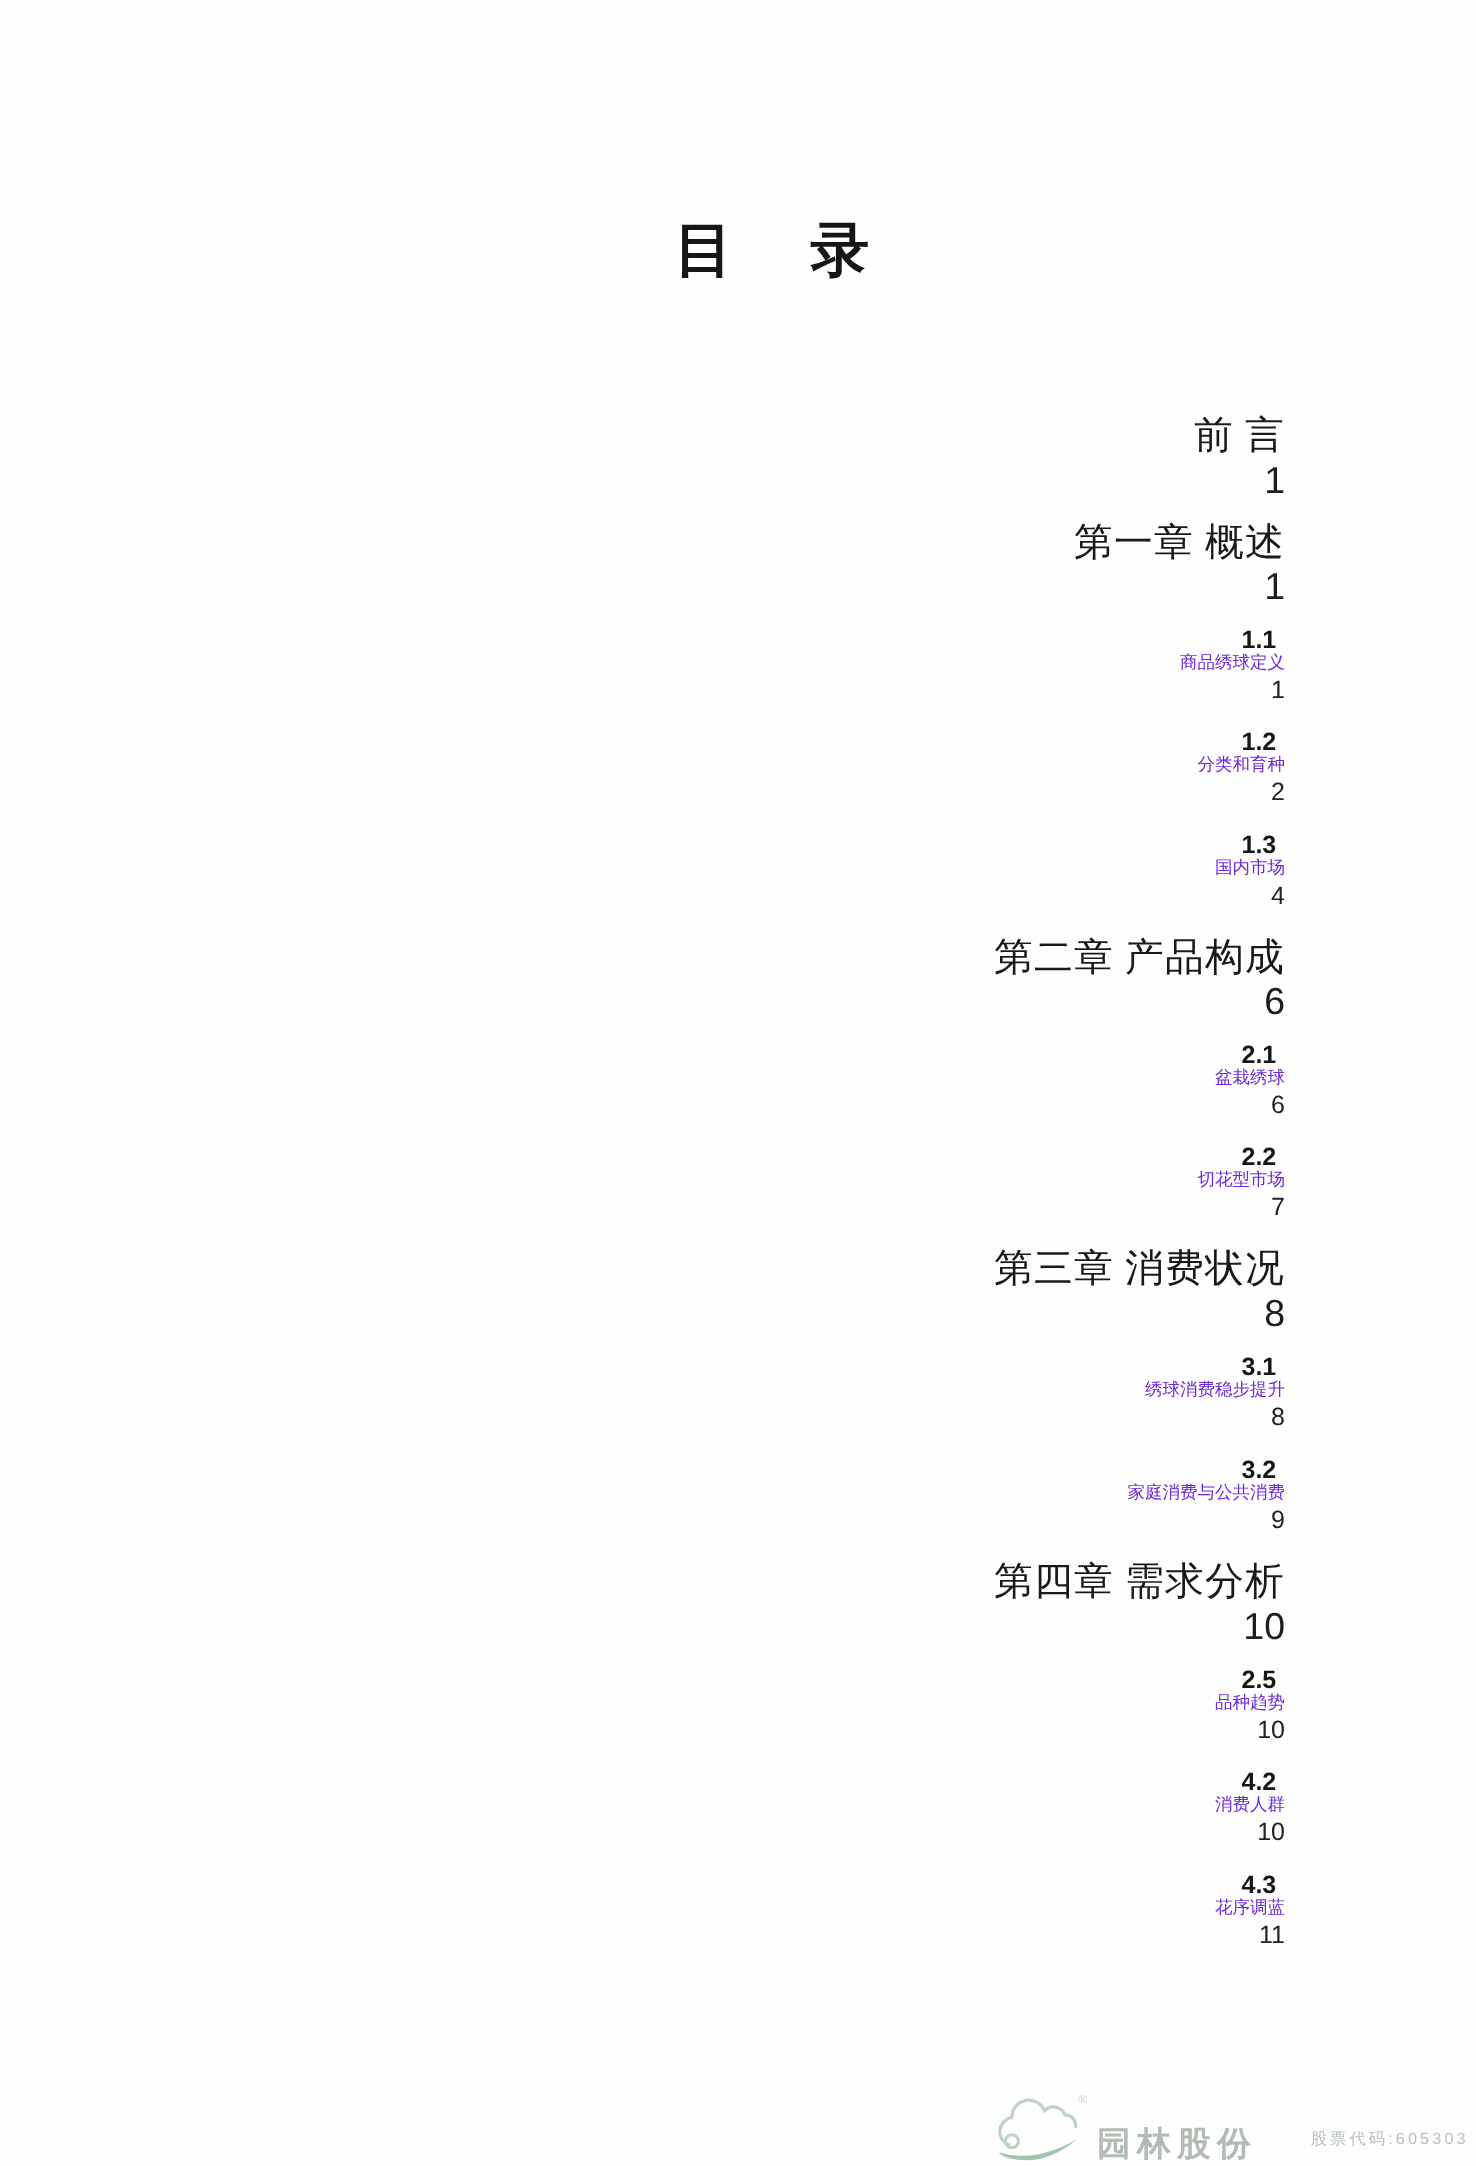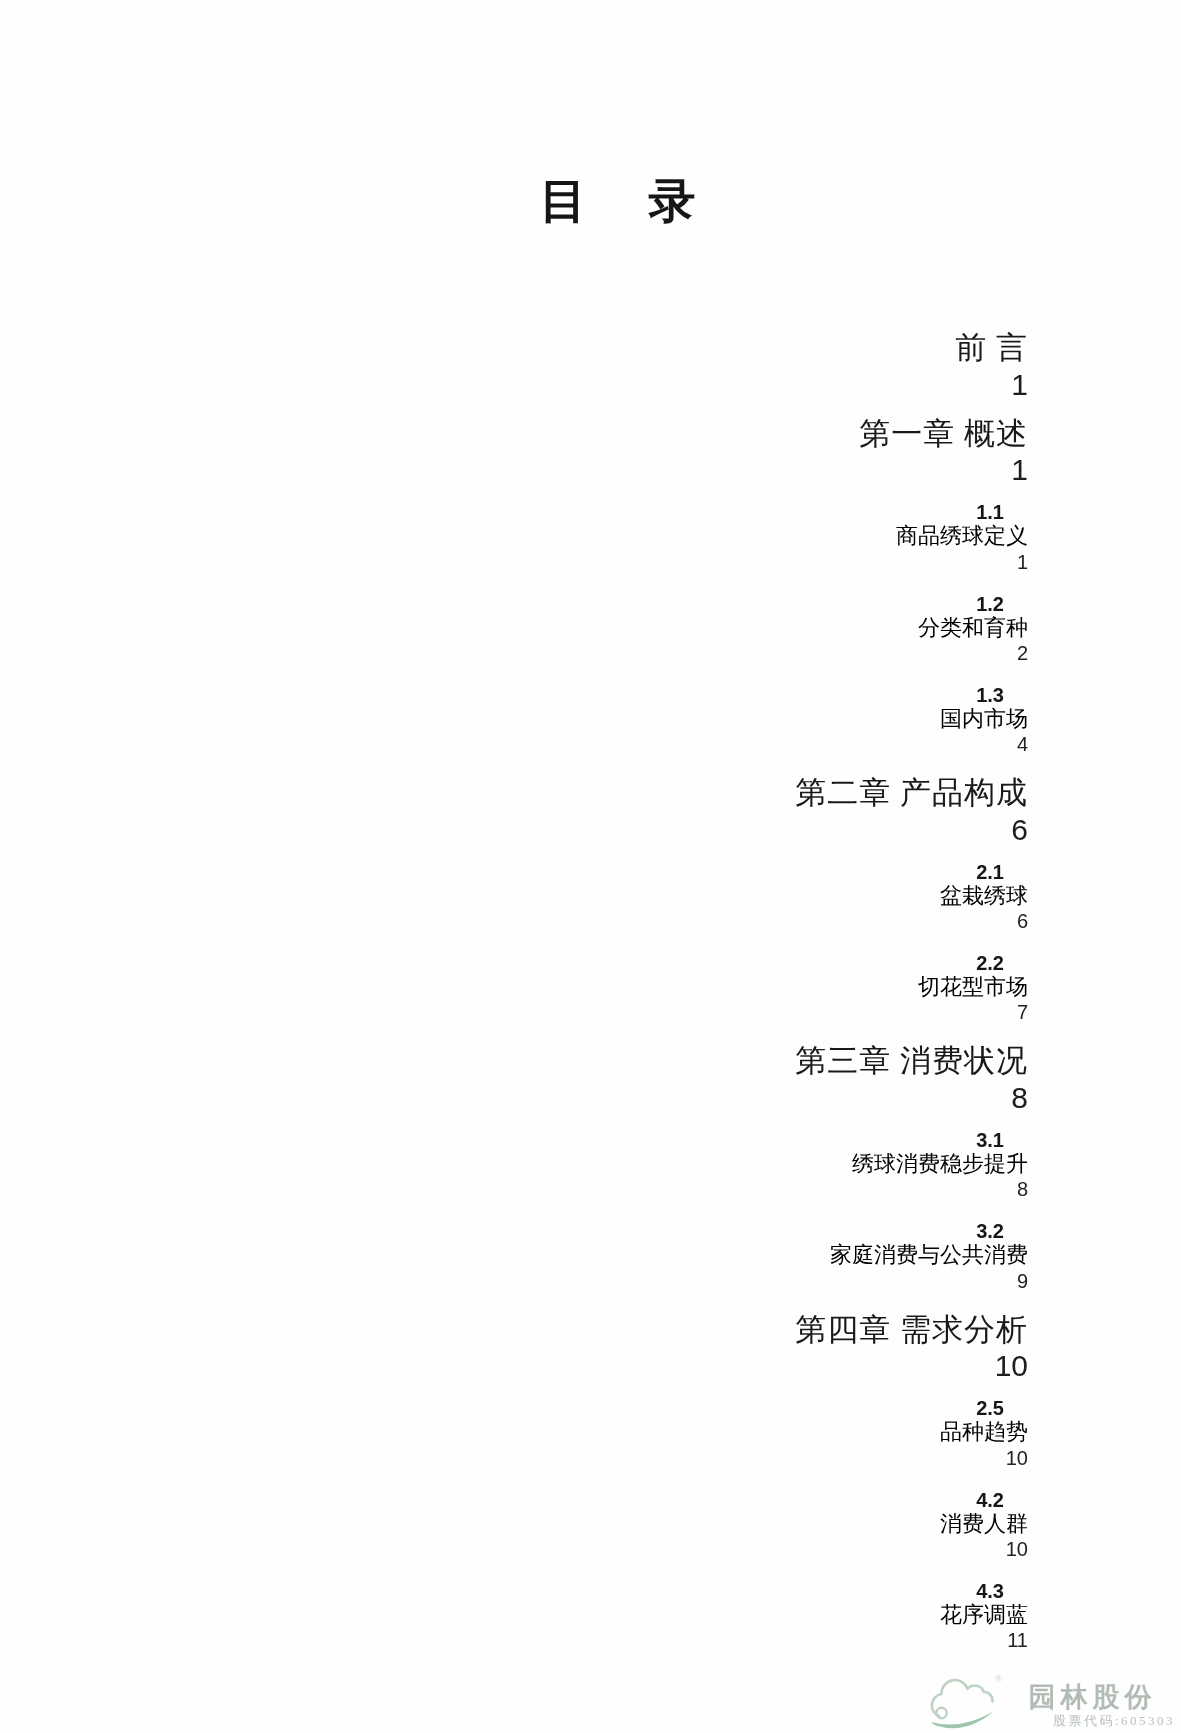--- a/index.html
+++ b/index.html
@@ -28,40 +28,40 @@
   .row.chapter .pagenum{font-size:30px;color:#1d1d1d;}
   .row.chapter .leader{
     flex:1;height:9px;margin:0 4px 4px 7px;
     background-image:radial-gradient(circle at 3px 4.5px,#1c1c1c 2.1px,transparent 2.6px);
     background-size:9.5px 9px;background-repeat:repeat-x;background-position:left bottom;
   }
 
   .row.section{margin:0 0 21px 0;padding-left:31px;}
   .row.section .num{
     font-family:"Liberation Sans","DejaVu Sans",sans-serif;
-    font-weight:bold;font-size:20px;line-height:1.1;margin-right:24px;color:#161616;
+    font-weight:bold;font-size:20px;line-height:1.1;margin-right:7px;color:#161616;
   }
-  .row.section .label{font-size:22px;color:#000000;}
+  .row.section .label{font-size:14px;color:#6d28d9;}
   .row.section .pagenum{font-size:20px;color:#222;}
   .row.section .leader{
     flex:1;height:7px;margin:0 3px 3px 5px;
     background-image:radial-gradient(circle at 2px 3.5px,#1e1e1e 1.5px,transparent 1.9px);
     background-size:6.2px 7px;background-repeat:repeat-x;background-position:left bottom;
   }
 
   
   .watermark{
     position:absolute;right:6px;bottom:2px;display:flex;align-items:flex-end;
     font-family:"Liberation Sans","DejaVu Sans",sans-serif;user-select:none;
   }
   .wm-logo{position:relative;width:80px;height:54px;margin-right:6px;}
   .wm-reg{
     position:absolute;top:-2px;right:2px;font-size:9px;color:#c2d4c6;line-height:1;
   }
-  .wm-text{display:flex;flex-direction:column;align-items:center;padding-bottom:2px;font-family:Liberation Serif, serif;}
+  .wm-text{display:flex;flex-direction:row;align-items:flex-start;padding-bottom:2px;}
   .wm-company{
     font-size:27px;line-height:1.05;color:#b2bcb4;letter-spacing:5px;font-weight:bold;
   }
   .wm-stock{
     font-size:13px;line-height:1.2;color:#b6c0b8;letter-spacing:2.5px;margin-top:2px;margin-left:43px;
   }
 </style>
 </head>
 <body>
 

